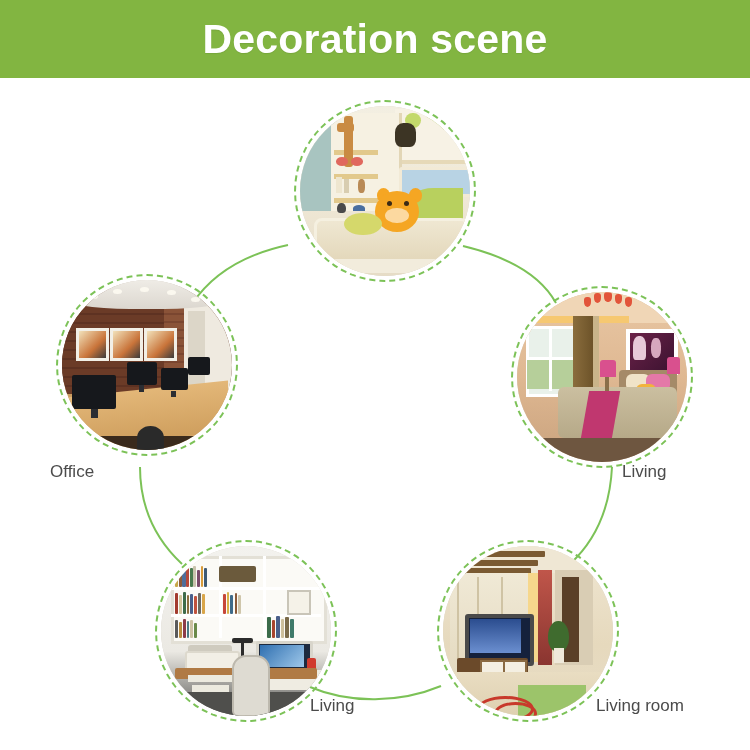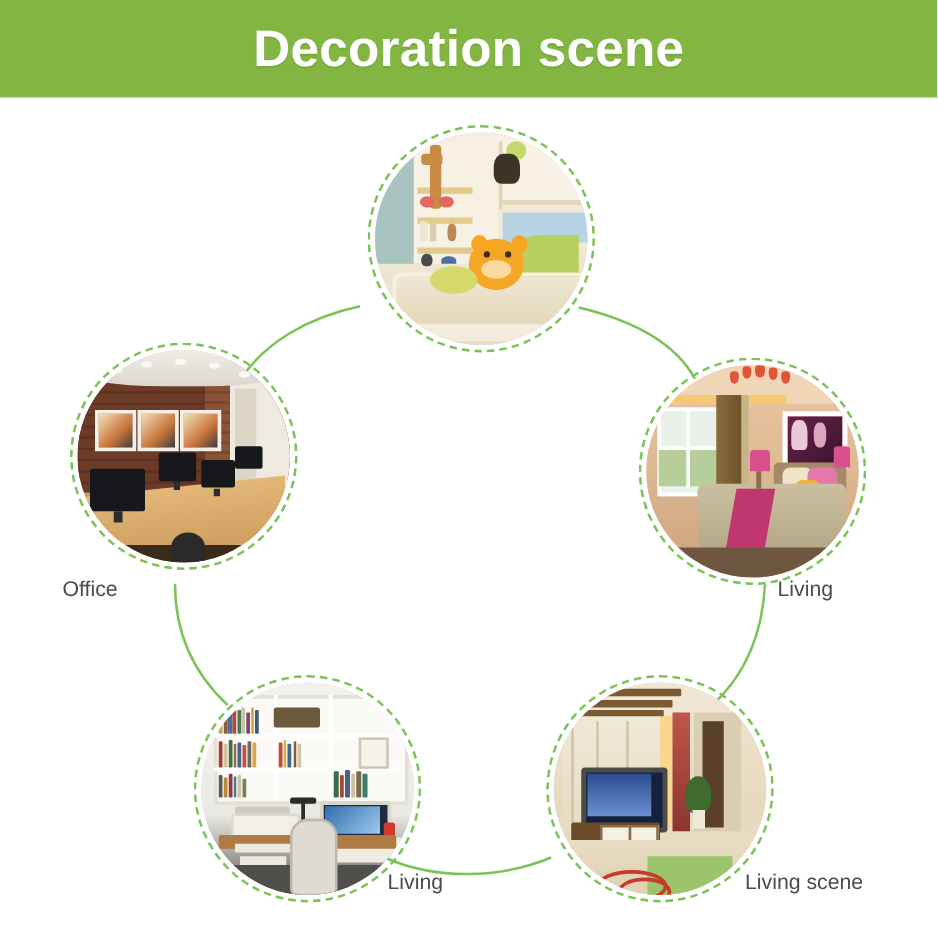--- a/index.html
+++ b/index.html
@@ -328,21 +328,21 @@
         <div class="pc lv-stand"></div>
         <div class="pc lv-dr1"></div>
         <div class="pc lv-dr2"></div>
         <div class="pc lv-floor"></div>
         <div class="pc lv-rugg"></div>
         <div class="pc lv-rugr"></div>
         <div class="pc lv-rugr2"></div>
       </div>
     </div>
   </div>
-  <div class="node-label" id="label-living">Living scene</div>
+  <div class="node-label" id="label-living">Living room</div>
 
   <div class="node" id="node-study">
     <div class="node-photo">
       <div class="scene">
         <div class="pc st-bg"></div>
         <div class="pc st-case"></div>
         <div class="pc st-hsh" style="left:6%;top:24%;width:88%"></div>
         <div class="pc st-hsh" style="left:6%;top:40%;width:88%"></div>
         <div class="pc st-vsh" style="left:34%;top:6%;height:48%"></div>
         <div class="pc st-vsh" style="left:60%;top:6%;height:48%"></div>

